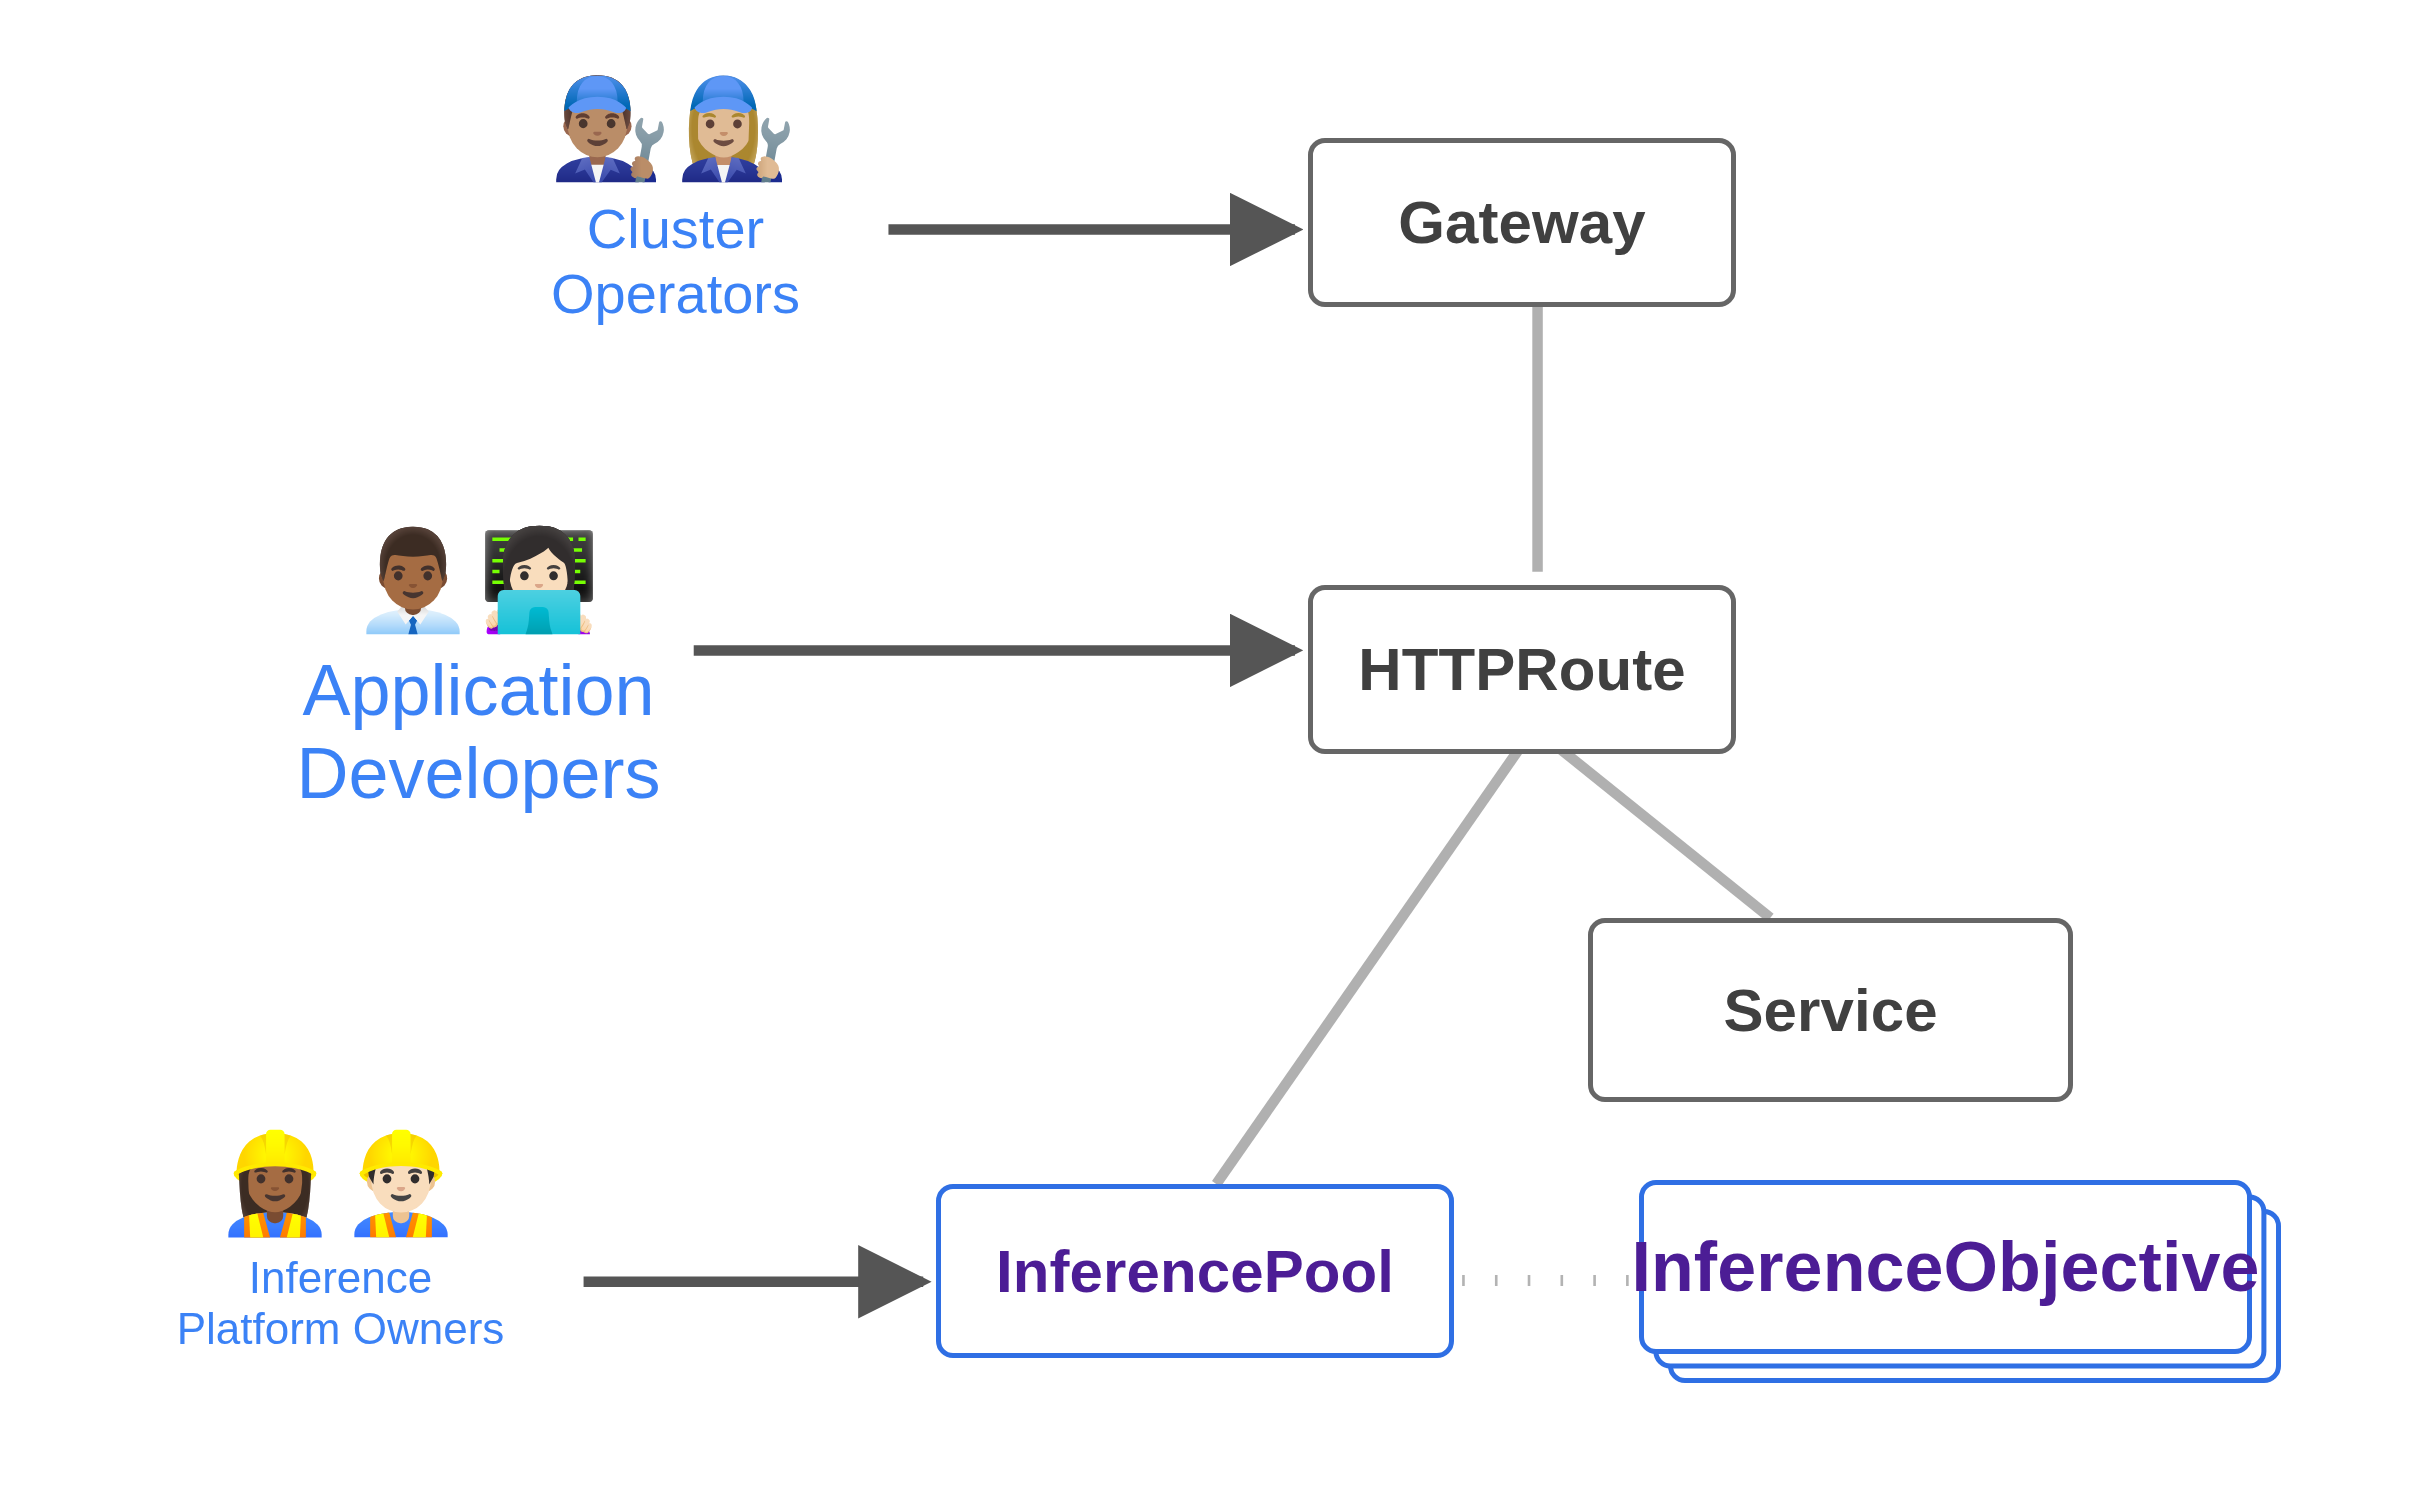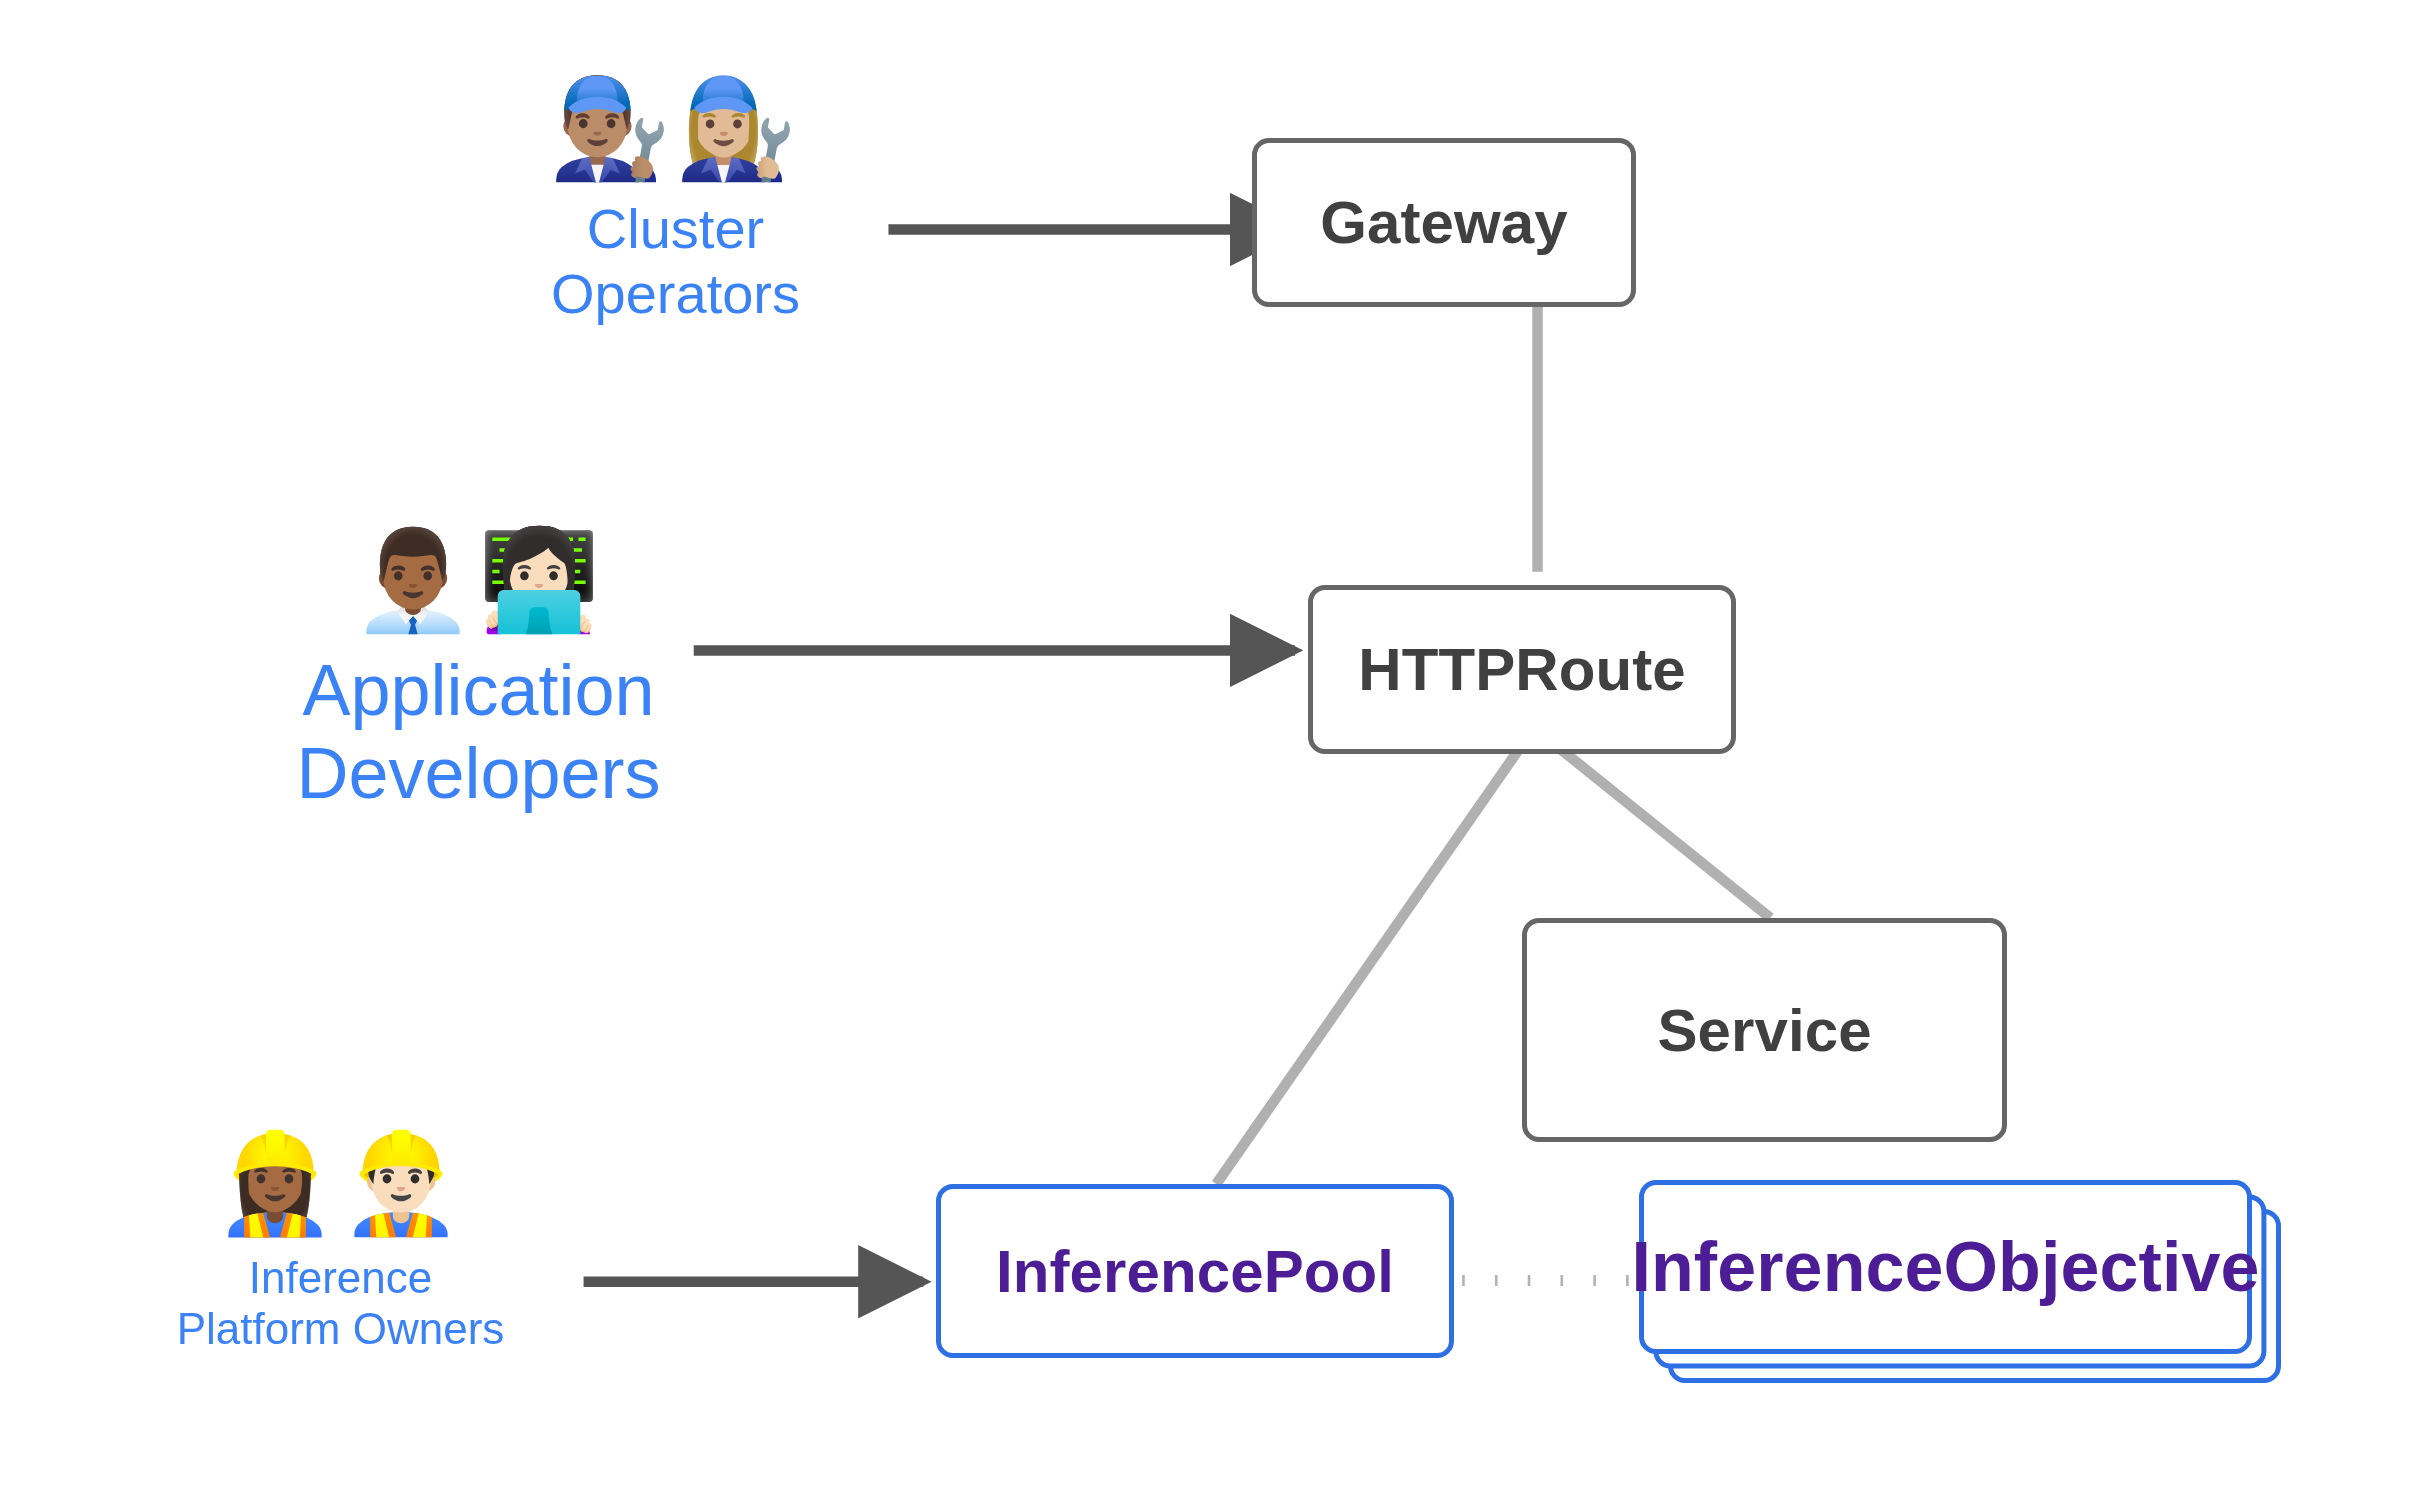--- a/index.html
+++ b/index.html
@@ -125,29 +125,29 @@
     <div class="actor-label" style="font-size:72px; margin-top:19.7px;">Application
 Developers</div>
   </div>
 
   <div class="actor" style="left:98px; top:1134px; width:485px;">
     <div class="actor-emojis" style="font-size:98px;">👷🏾‍♀️👷🏻‍♂️</div>
     <div class="actor-label" style="font-size:44px; margin-top:19.7px;">Inference
 Platform Owners</div>
   </div>
 
-  <div class="node neutral" style="left:1252px; top:138px; width:384px; height:169px;">
+  <div class="node neutral" style="left:1308px; top:138px; width:428px; height:169px;">
     <span class="node-label" style="font-size:60px;">Gateway</span>
   </div>
 
   <div class="node neutral" style="left:1308px; top:565px; width:428px; height:169px;margin-top:20px;">
     <span class="node-label" style="font-size:60px;">HTTPRoute</span>
   </div>
 
-  <div class="node neutral" style="left:1522px; top:918px; width:485px; height:224px;">
+  <div class="node neutral" style="left:1588px; top:918px; width:485px; height:184px;">
     <span class="node-label" style="font-size:60px;">Service</span>
   </div>
 
   <div class="node accent" style="left:936px; top:1184px; width:518px; height:174px;">
     <span class="node-label" style="font-size:60px;">InferencePool</span>
   </div>
 
   <div class="stack" style="left:1639px; top:1180px; width:656px; height:216px;">
     <div class="node accent" style="transform:translate(29px,29px); width:613px; height:174px;"></div>
     <div class="node accent" style="transform:translate(14.4px,14.4px); width:613px; height:174px;"></div>

